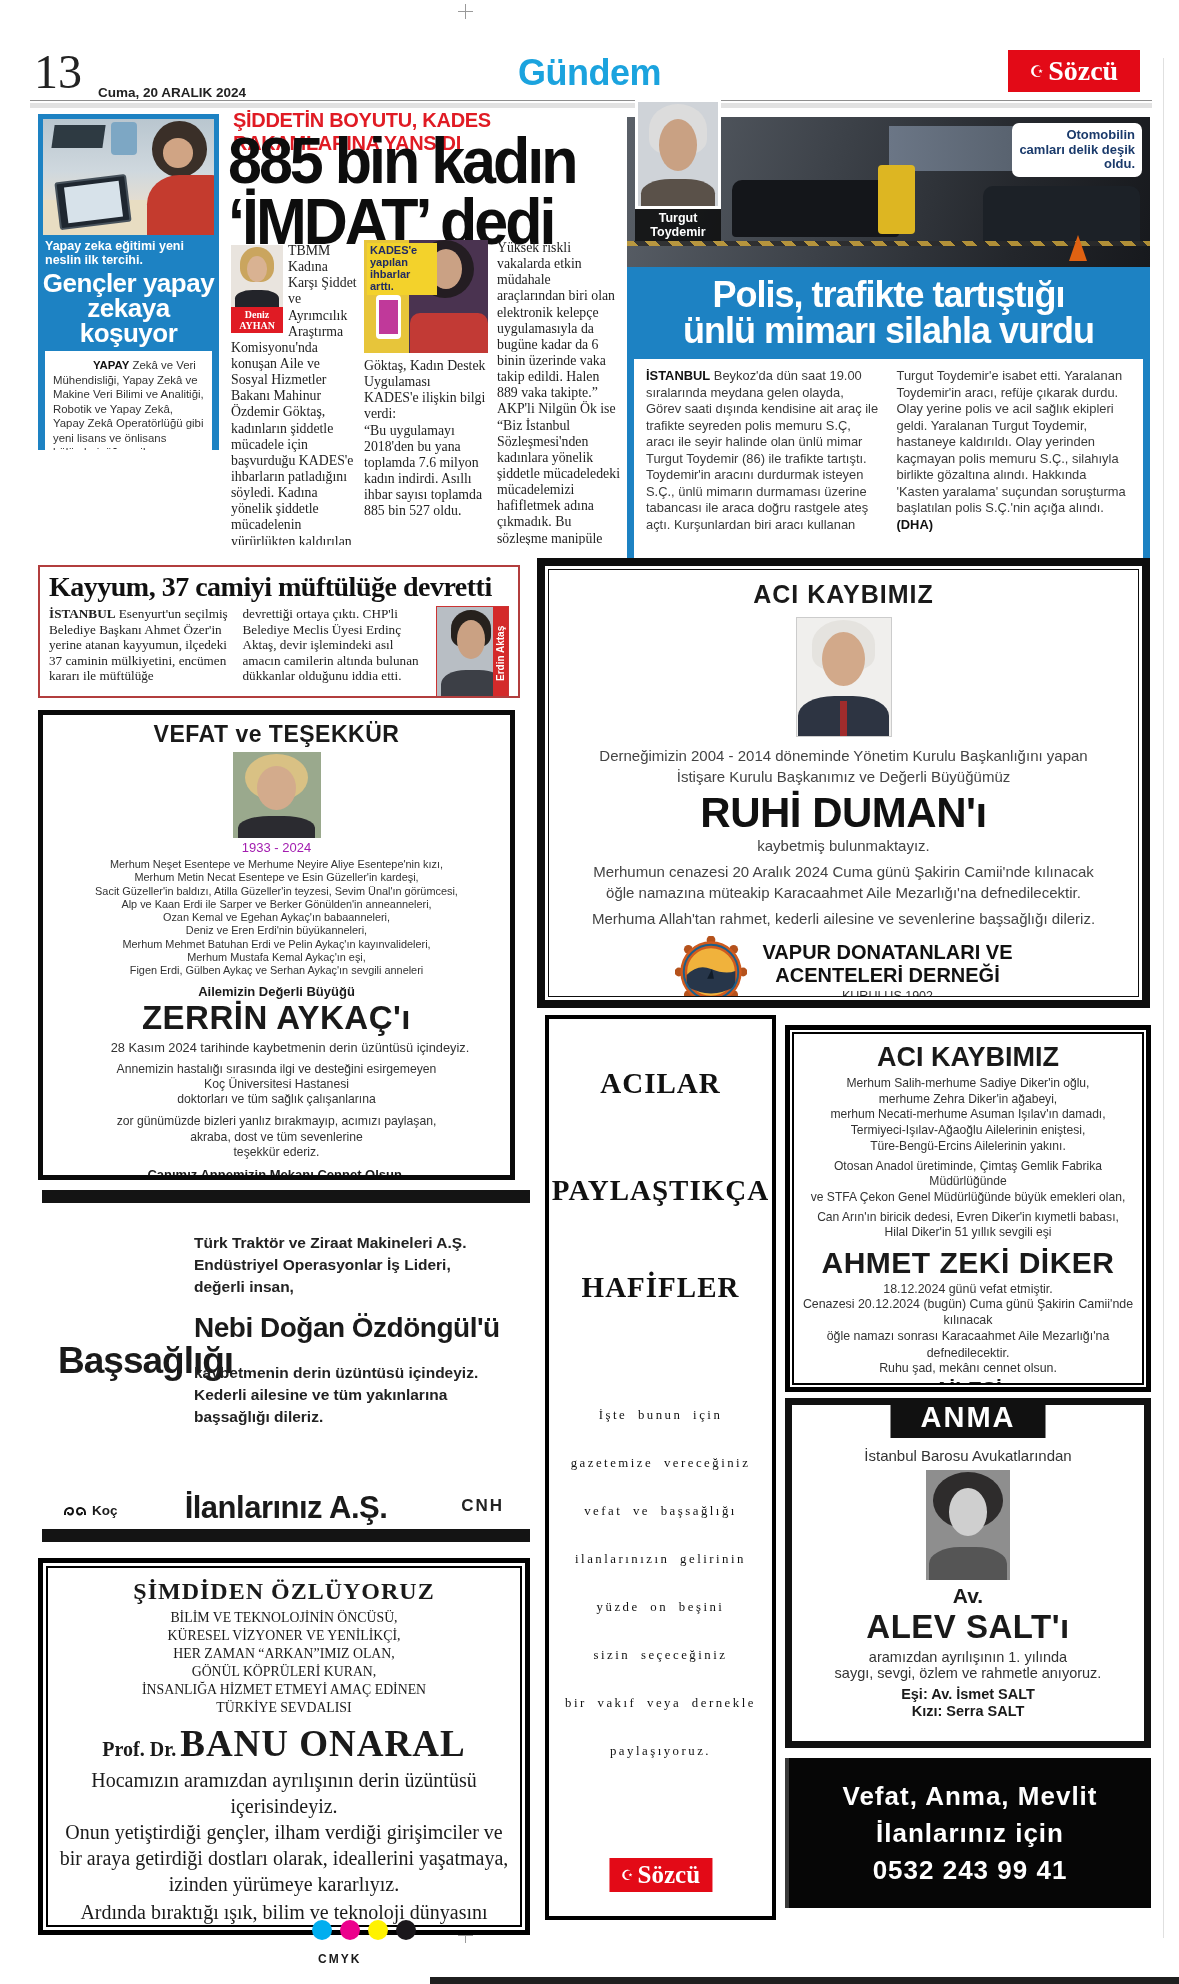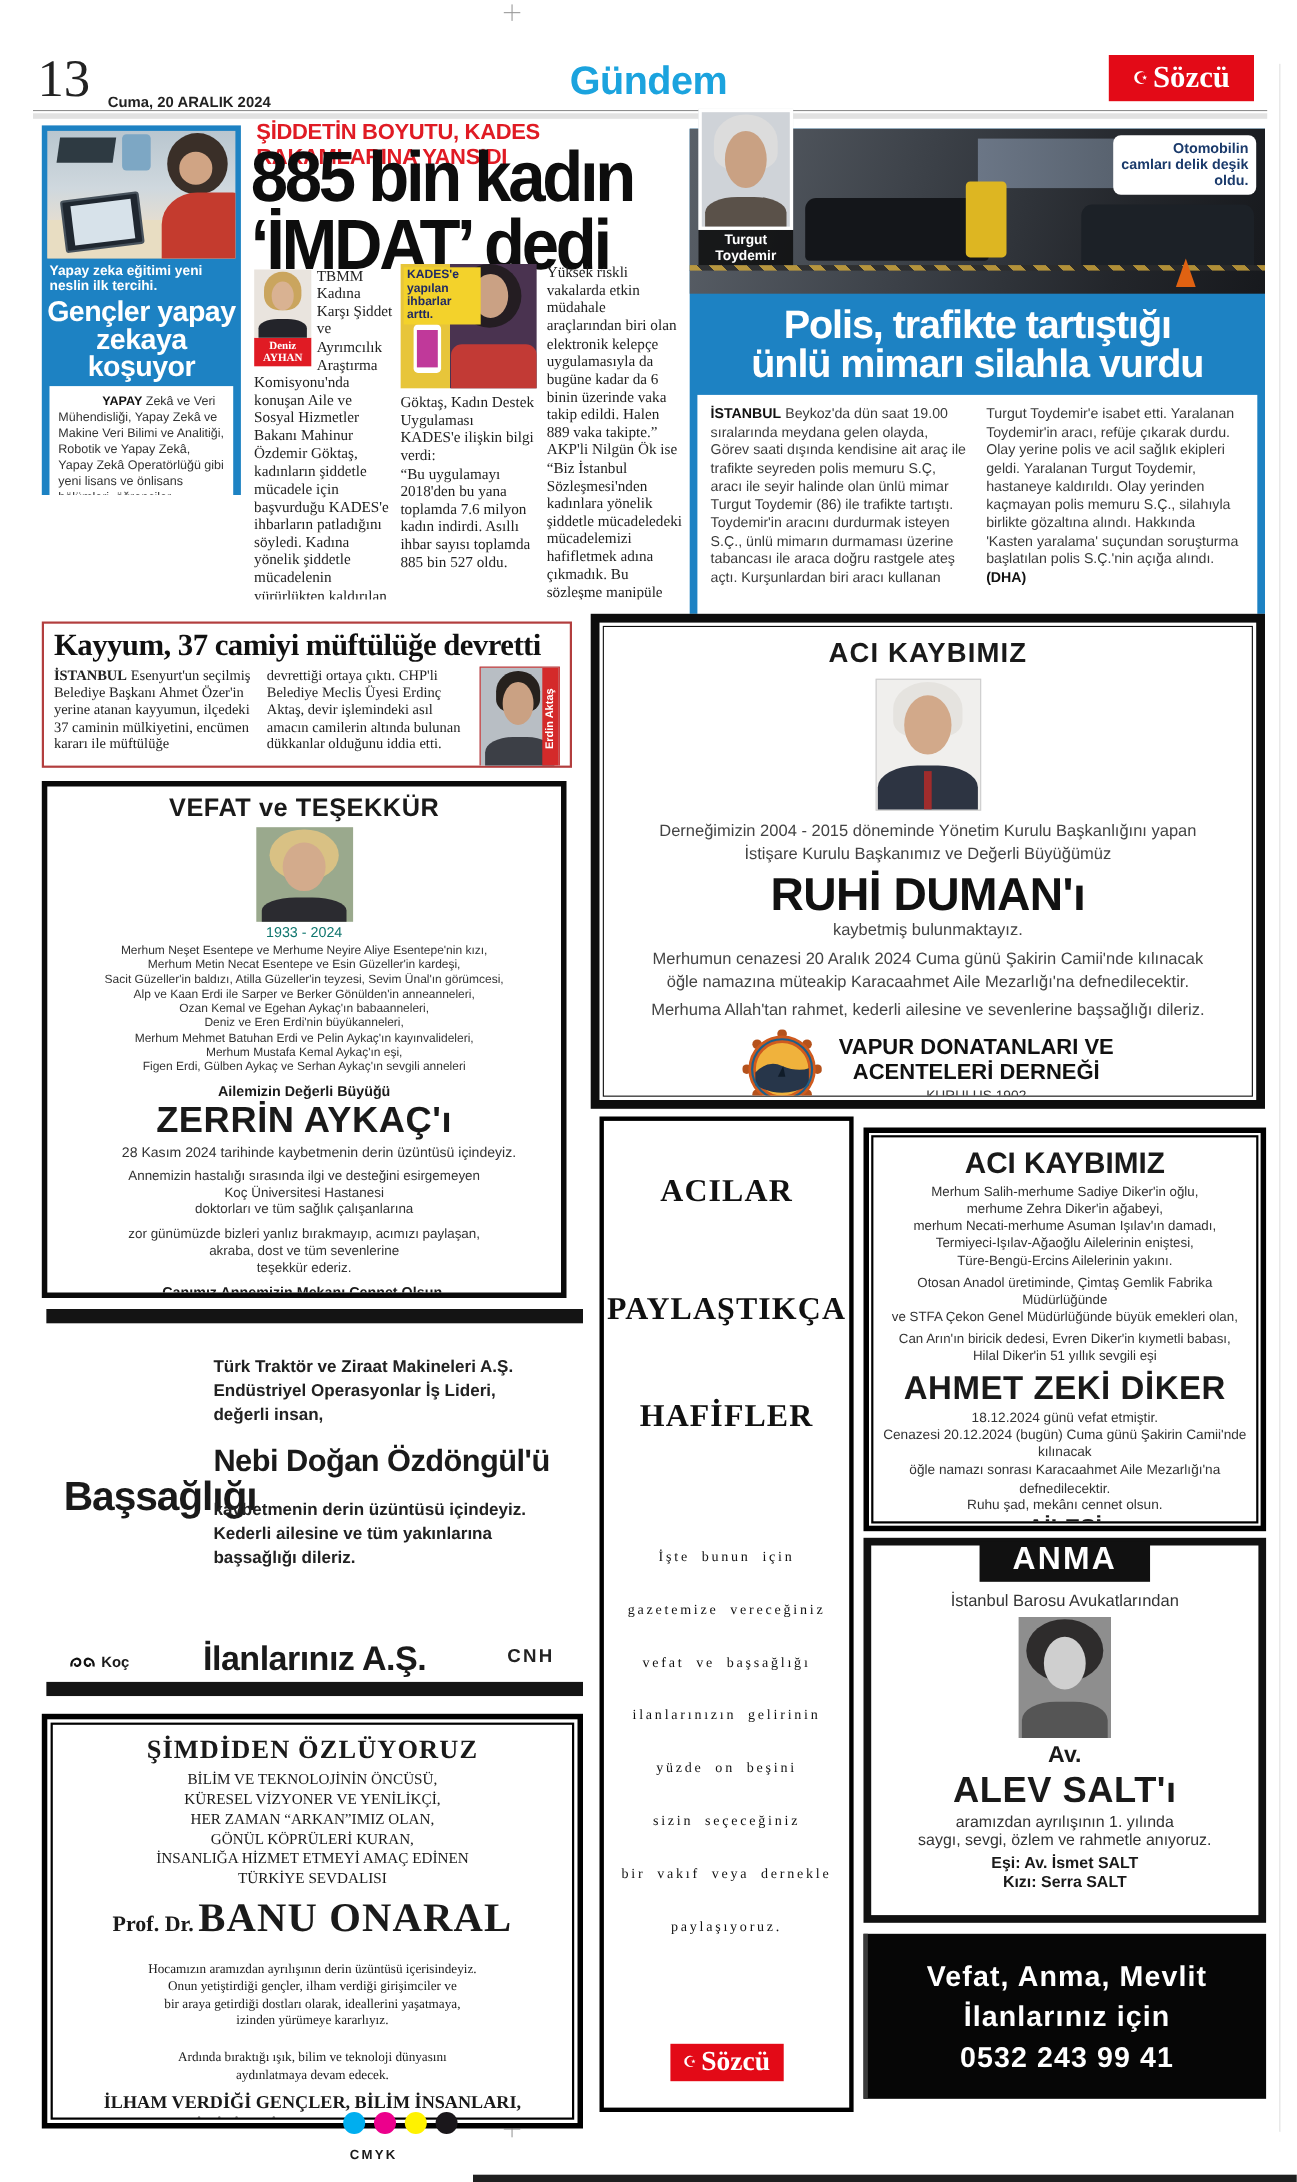--- a/index.html
+++ b/index.html
@@ -102,21 +102,21 @@
     font-size:10px;font-weight:700;writing-mode:vertical-rl;transform:rotate(180deg);text-align:center;line-height:15px;}
 
   
   .zerrin-box{left:38px;top:710px;width:477px;height:470px;border:5px solid #0a0a0a;background:#fff;
     box-sizing:border-box;text-align:center;overflow:hidden;padding-top:6px;}
   .zerrin-title{font-size:23px;font-weight:800;letter-spacing:.5px;}
   .zportrait{position:relative;width:88px;height:86px;margin:4px auto 2px;background:#9aa98d;overflow:hidden;}
   .zp-hair{position:absolute;left:14%;top:2%;width:72%;height:55%;background:#d9c184;border-radius:50%;}
   .zp-face{position:absolute;left:28%;top:16%;width:44%;height:52%;background:#d3ab8c;border-radius:50%;}
   .zp-torso{position:absolute;left:6%;bottom:-8%;width:88%;height:34%;background:#2b2b30;border-radius:40% 40% 0 0;}
-  .zerrin-years{font-size:13px;color:#0f766e;}
+  .zerrin-years{font-size:13px;color:#a21caf;}
   .zerrin-gen{margin-top:3px;font-size:10.9px;line-height:1.22;color:#333;}
   .zerrin-elder{margin-top:6px;font-size:13px;font-weight:800;}
   .zerrin-name{font-size:33px;font-weight:800;letter-spacing:.5px;}
   .zerrin-date{margin-top:3px;font-size:12.8px;color:#333;padding-left:27px;}
   .zerrin-th{margin-top:7px;font-size:12.2px;line-height:1.25;color:#333;}
   .zerrin-close{margin-top:7px;font-size:13px;font-weight:800;}
 
   
   .ruhi-box{left:537px;top:558px;width:613px;height:450px;border:8px solid #0d0d0d;background:#fff;
     box-sizing:border-box;text-align:center;overflow:hidden;}
@@ -173,21 +173,21 @@
 
   
   .banu-box{left:38px;top:1558px;width:492px;height:377px;border:5px solid #000;background:#fff;
     box-sizing:border-box;text-align:center;font-family:"Liberation Serif",serif;color:#1a1a1a;overflow:hidden;}
   .banu-inner{position:absolute;left:3px;top:3px;right:3px;bottom:3px;border:2px solid #000;padding-top:10px;overflow:hidden;}
   .banu-title{font-size:24px;font-weight:700;letter-spacing:1px;}
   .banu-lines{margin-top:4px;font-size:13.8px;line-height:1.3;}
   .banu-namerow{margin-top:5px;}
   .banu-prefix{font-size:20px;font-weight:700;}
   .banu-name{font-size:37px;font-weight:700;letter-spacing:1px;}
-  .banu-p{margin-top:18px;font-size:12px;line-height:1.3;}
+  .banu-p{margin-top:2px;font-size:20px;line-height:1.3;}
   .banu-sign{margin-top:6px;font-size:16.5px;font-weight:700;line-height:1.35;}
 
   
   .anma-box{left:785px;top:1398px;width:366px;height:350px;border:7px solid #111;background:#fff;
     box-sizing:border-box;text-align:center;overflow:visible;}
   .anma-tab{position:absolute;left:50%;transform:translateX(-50%);top:-4px;background:#111;color:#fff;
     font-size:29px;font-weight:800;letter-spacing:2px;padding:0 30px 4px;}
   .anma-sub{margin-top:42px;font-size:15px;color:#333;}
   .aportrait{position:relative;width:84px;height:110px;margin:6px auto 4px;background:#8e8e8e;overflow:hidden;}
   .ap-hair{position:absolute;left:8%;top:2%;width:84%;height:52%;background:#2e2c2c;border-radius:50%;}
@@ -361,21 +361,21 @@
 
   <div class="abs ruhi-box">
     <div class="ruhi-inner">
       <div class="ruhi-title">ACI KAYBIMIZ</div>
       <div class="rportrait">
         <div class="rp-hair"></div>
         <div class="rp-face"></div>
         <div class="rp-torso"></div>
         <div class="rp-tie"></div>
       </div>
-      <div class="ruhi-intro pre">Derneğimizin 2004 - 2015 döneminde Yönetim Kurulu Başkanlığını yapan
+      <div class="ruhi-intro pre">Derneğimizin 2004 - 2014 döneminde Yönetim Kurulu Başkanlığını yapan
 İstişare Kurulu Başkanımız ve Değerli Büyüğümüz</div>
       <div class="ruhi-name">RUHİ DUMAN'ı</div>
       <div class="ruhi-loss">kaybetmiş bulunmaktayız.</div>
       <div class="ruhi-funeral pre">Merhumun cenazesi 20 Aralık 2024 Cuma günü Şakirin Camii'nde kılınacak
 öğle namazına müteakip Karacaahmet Aile Mezarlığı'na defnedilecektir.</div>
       <div class="ruhi-cond">Merhuma Allah'tan rahmet, kederli ailesine ve sevenlerine başsağlığı dileriz.</div>
       <div class="ruhi-org">
         <svg width="72" height="72" viewBox="0 0 74 74">
           <g fill="#b5521c">
             <circle cx="70" cy="37" r="4.5"></circle>

